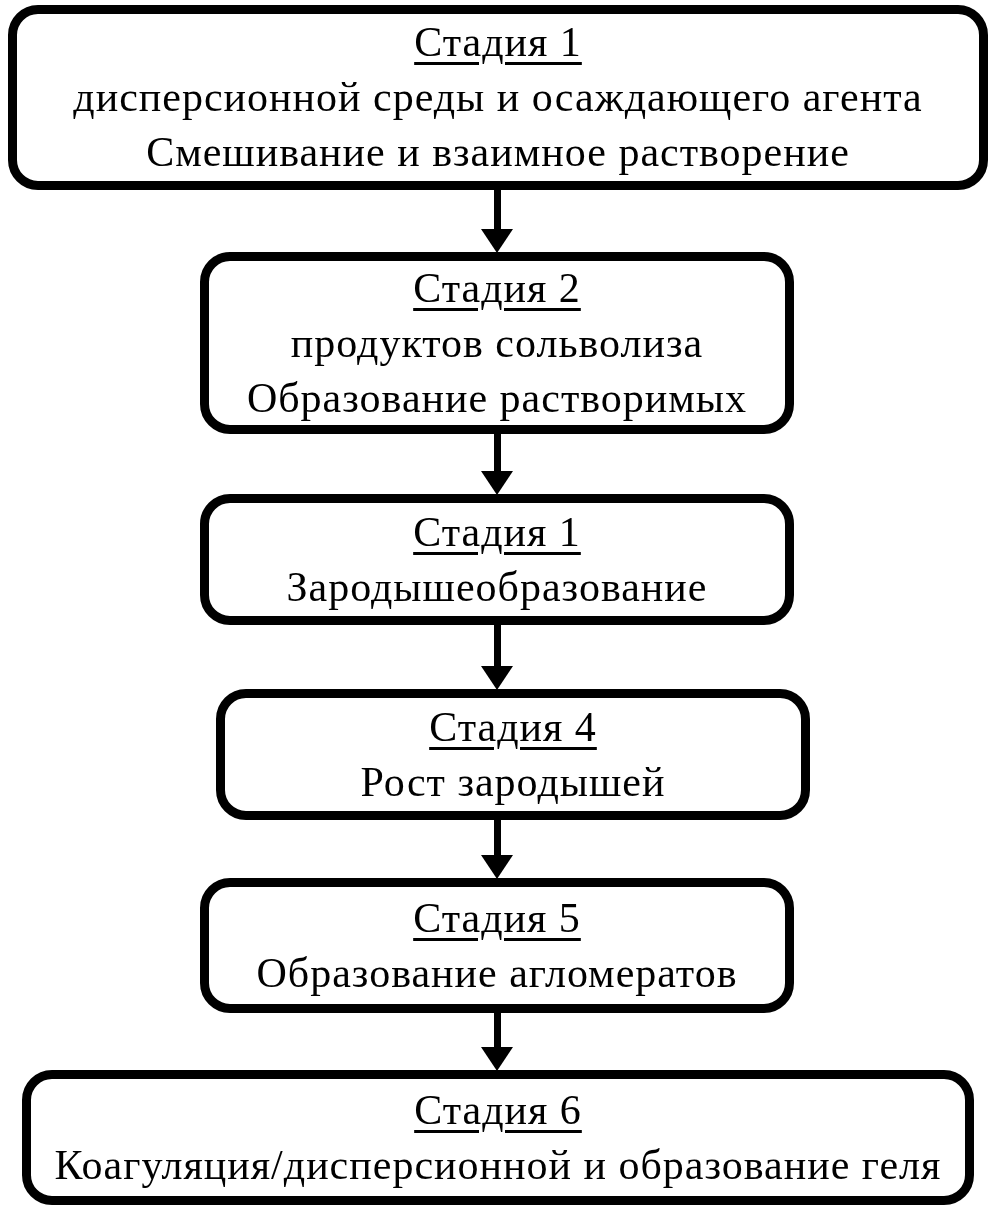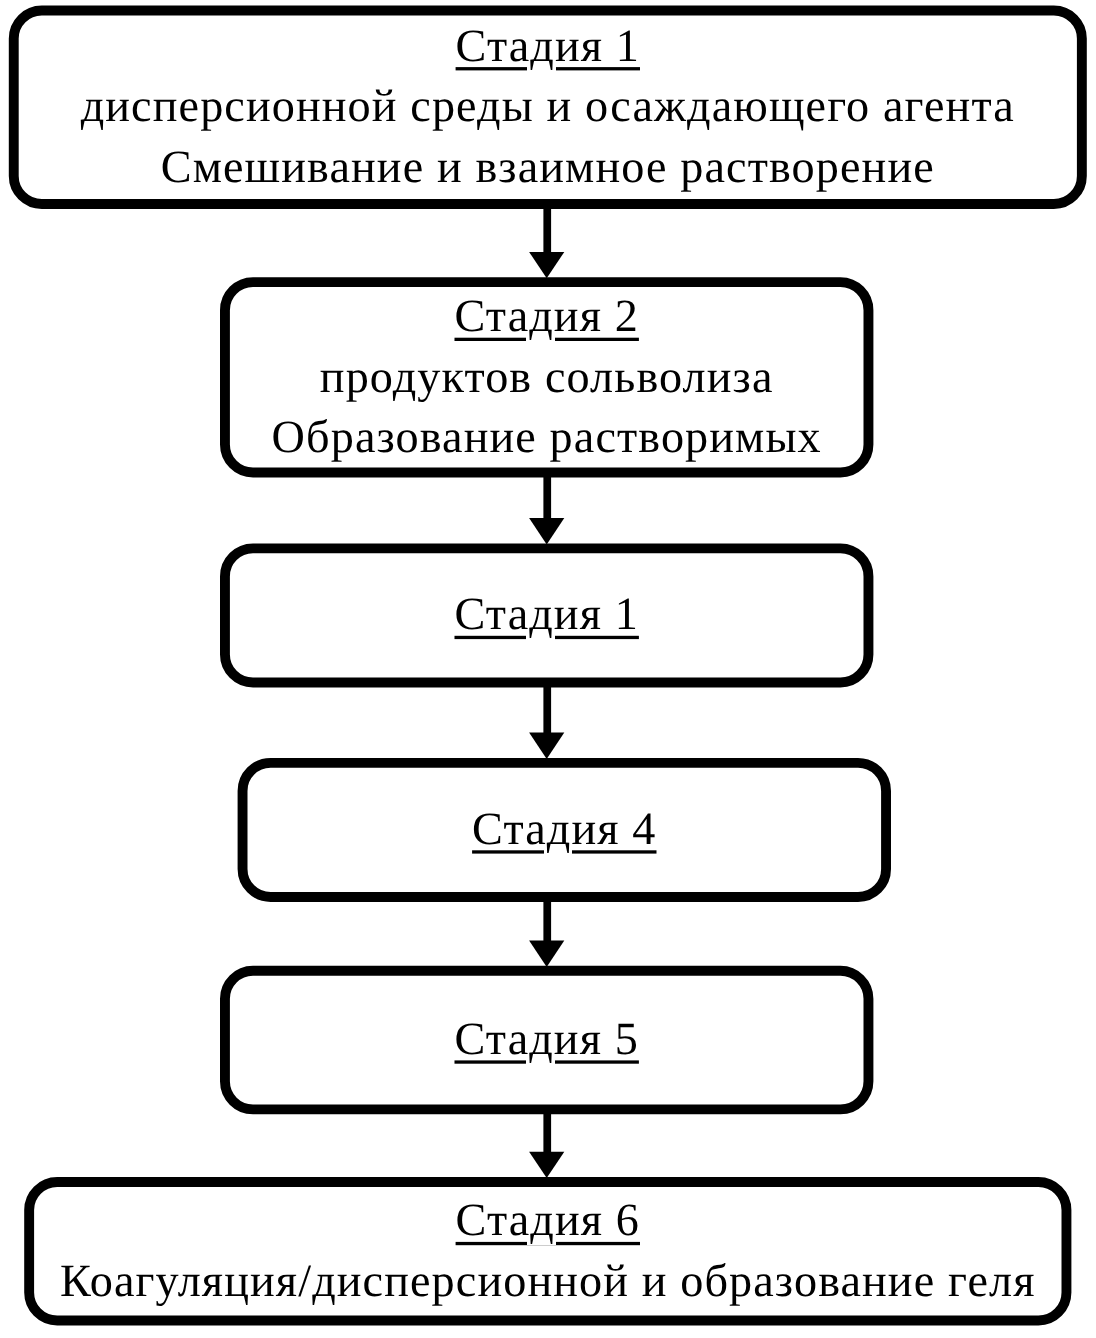--- a/index.html
+++ b/index.html
@@ -95,38 +95,41 @@
     <div class="stage-line">Образование растворимых</div>
   </div>
 
   <div class="flow-arrow arrow2">
     <div class="arrow-stem"></div>
     <div class="arrow-head"></div>
   </div>
 
   <div class="stage-box box3">
     <div class="stage-title">Стадия 1</div>
+    <div class="stage-line">Зародышеобразование</div>
   </div>
 
   <div class="flow-arrow arrow3">
     <div class="arrow-stem"></div>
     <div class="arrow-head"></div>
   </div>
 
   <div class="stage-box box4">
     <div class="stage-title">Стадия 4</div>
+    <div class="stage-line">Рост зародышей</div>
   </div>
 
   <div class="flow-arrow arrow4">
     <div class="arrow-stem"></div>
     <div class="arrow-head"></div>
   </div>
 
   <div class="stage-box box5">
     <div class="stage-title">Стадия 5</div>
+    <div class="stage-line">Образование агломератов</div>
   </div>
 
   <div class="flow-arrow arrow5">
     <div class="arrow-stem"></div>
     <div class="arrow-head"></div>
   </div>
 
   <div class="stage-box box6">
     <div class="stage-title">Стадия 6</div>
     <div class="stage-line">Коагуляция/дисперсионной и образование геля</div>

